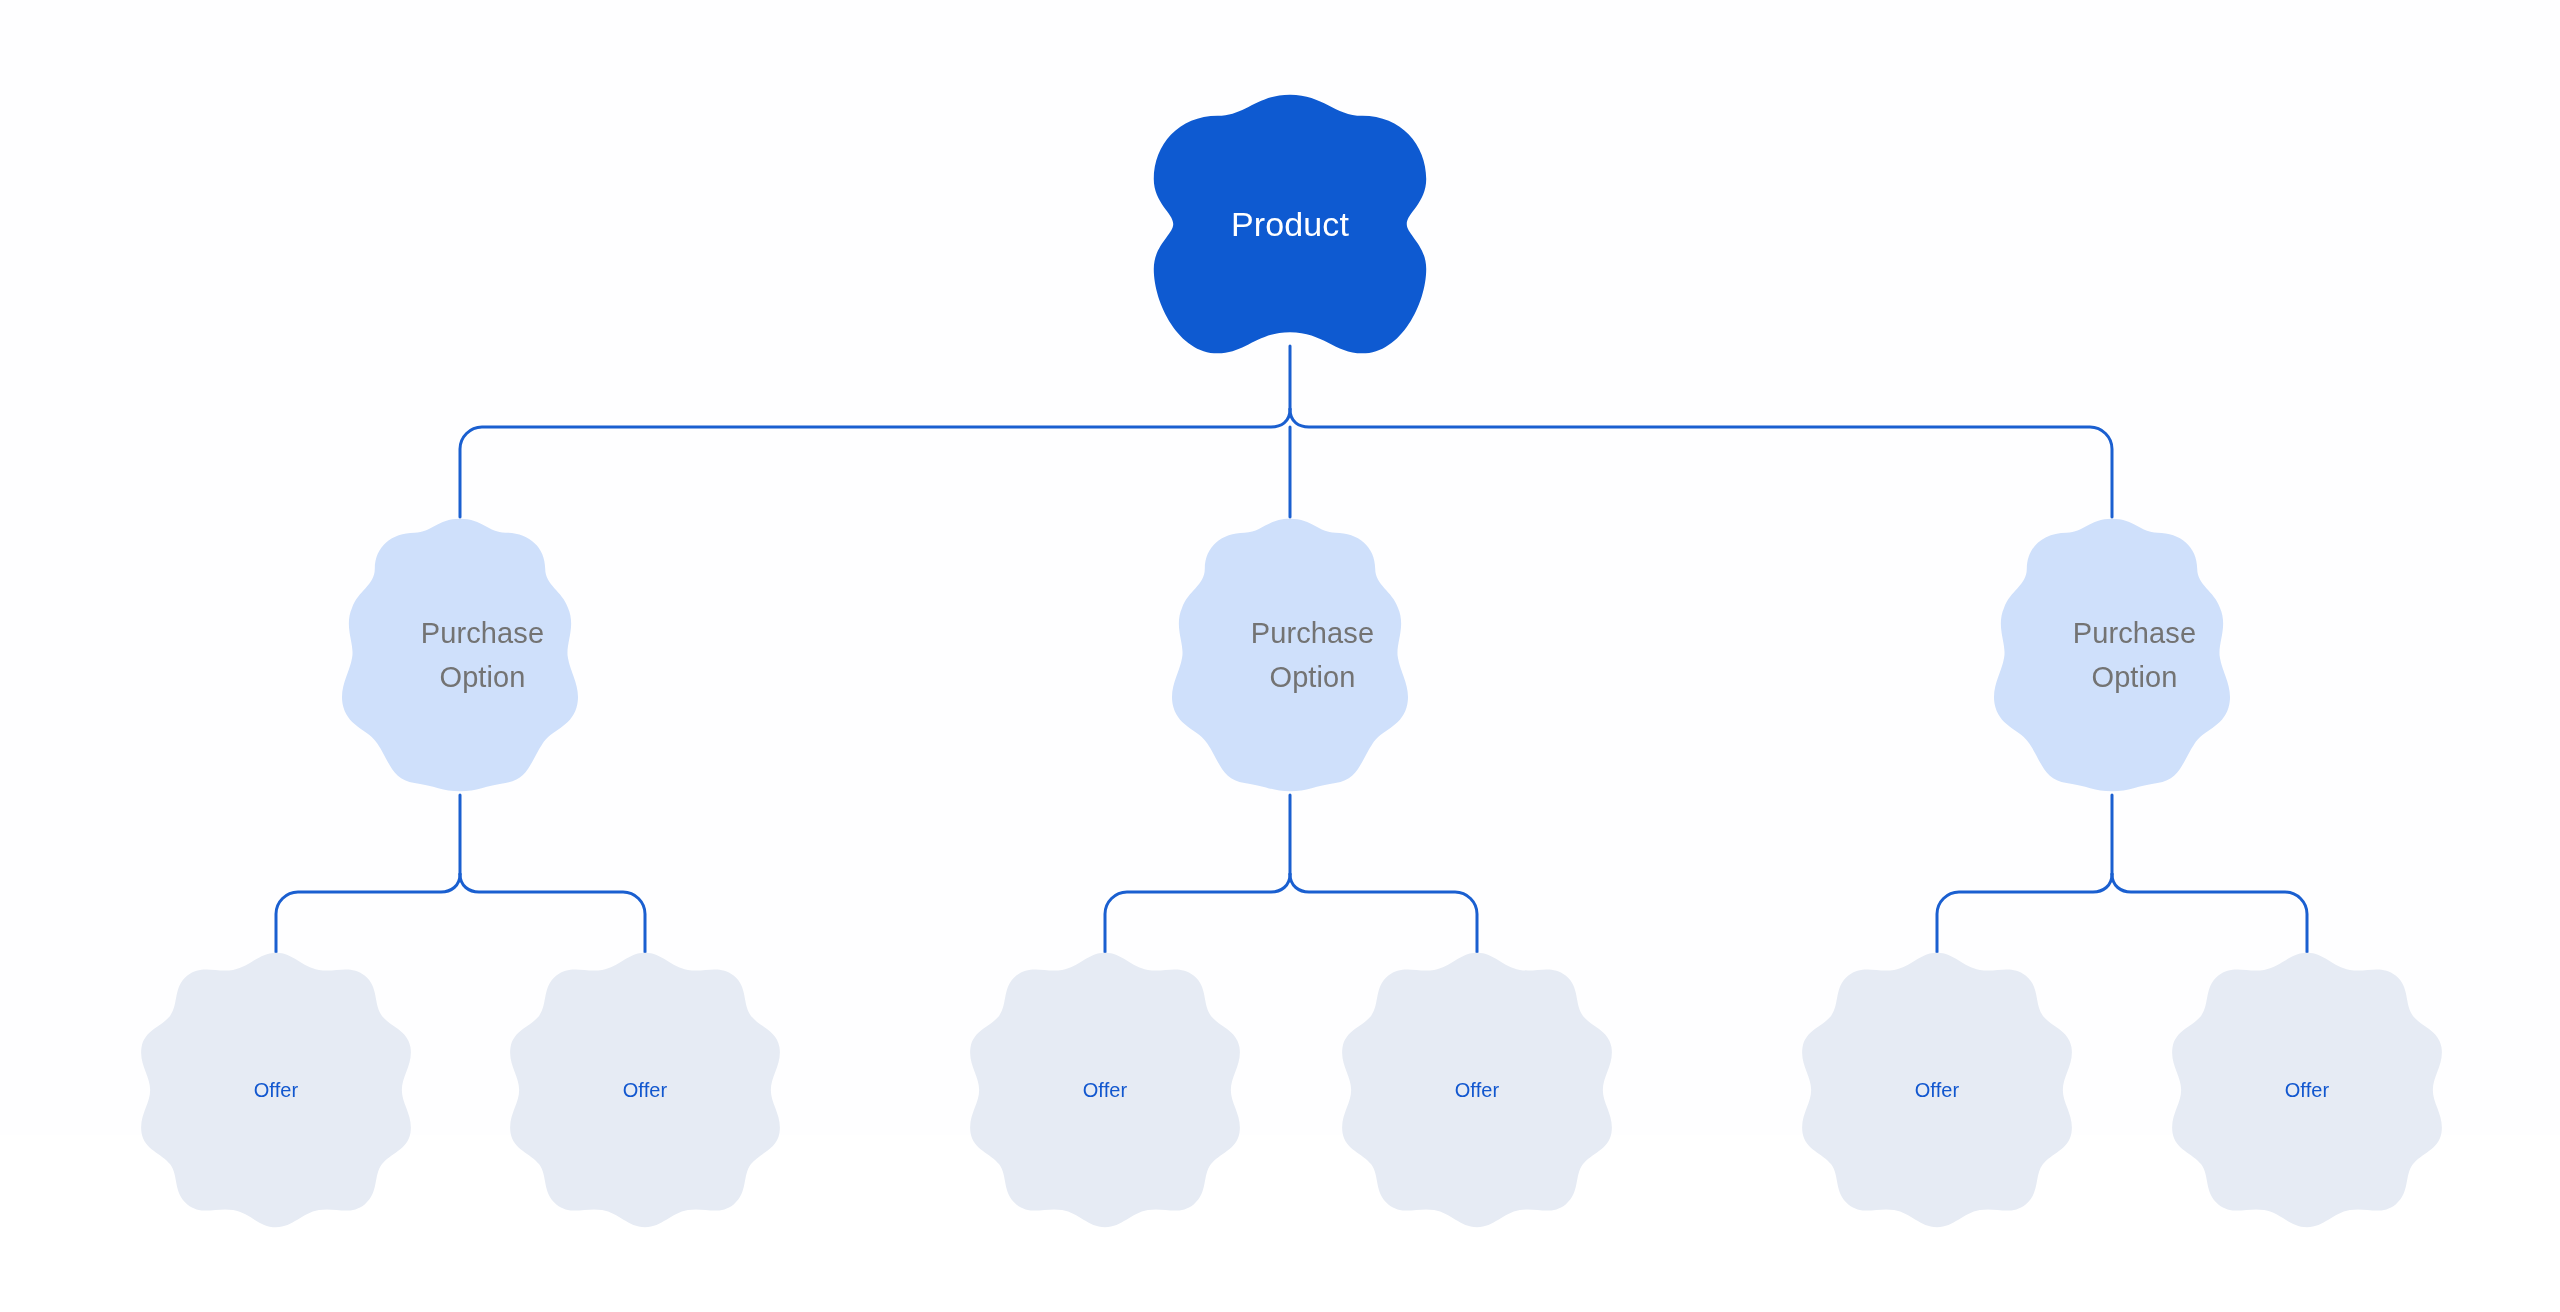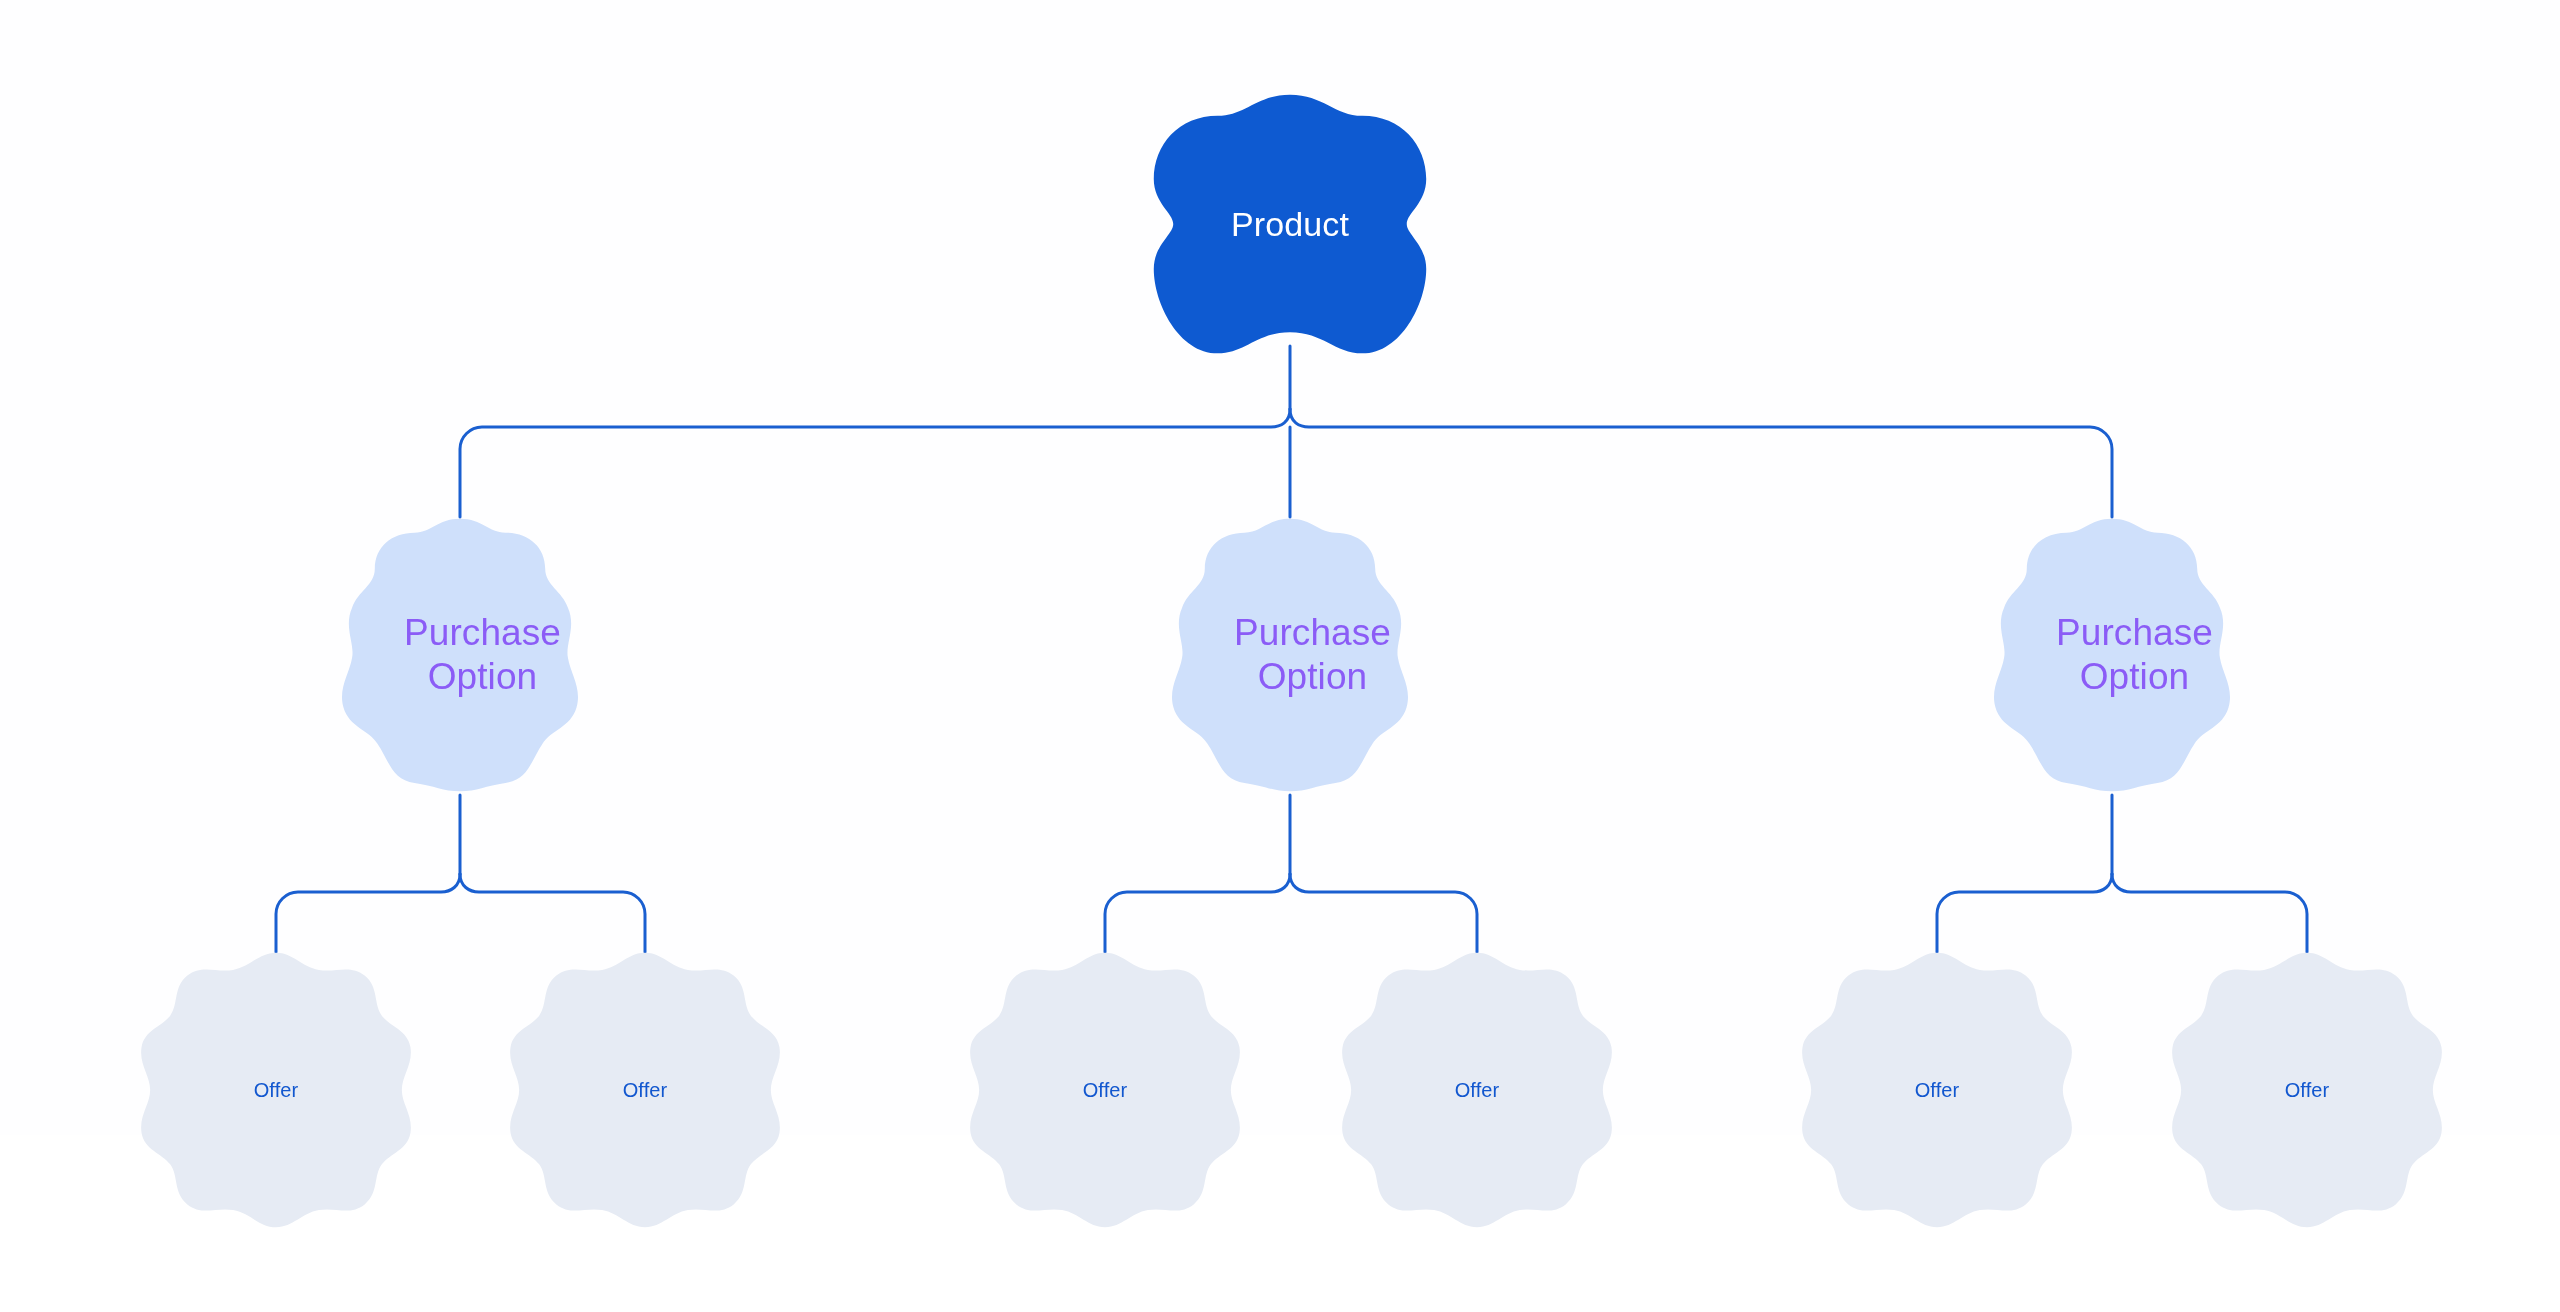--- a/index.html
+++ b/index.html
@@ -59,22 +59,22 @@
     font-size: 34px;
     line-height: 40px;
     font-weight: 400;
   }
   
   .node-option {
     width: 284px;
     height: 278px;
   }
   .node-option .label {
-    color: #8b5cf6;
-    font-size: 37px;
+    color: #737373;
+    font-size: 29px;
     line-height: 44px;
     font-weight: 400;
     margin-left: 45px;
   }
   
   .node-offer {
     width: 286px;
     height: 286px;
   }
   .node-offer .label {

